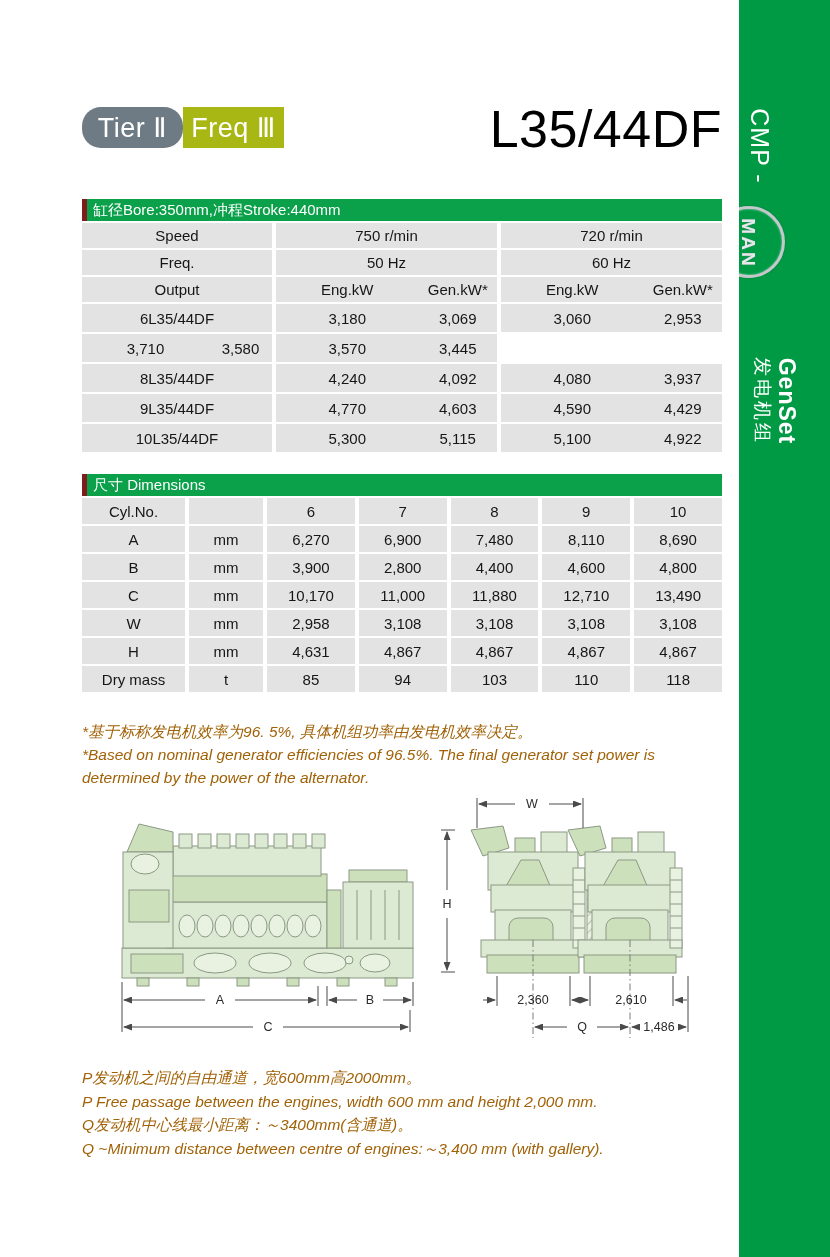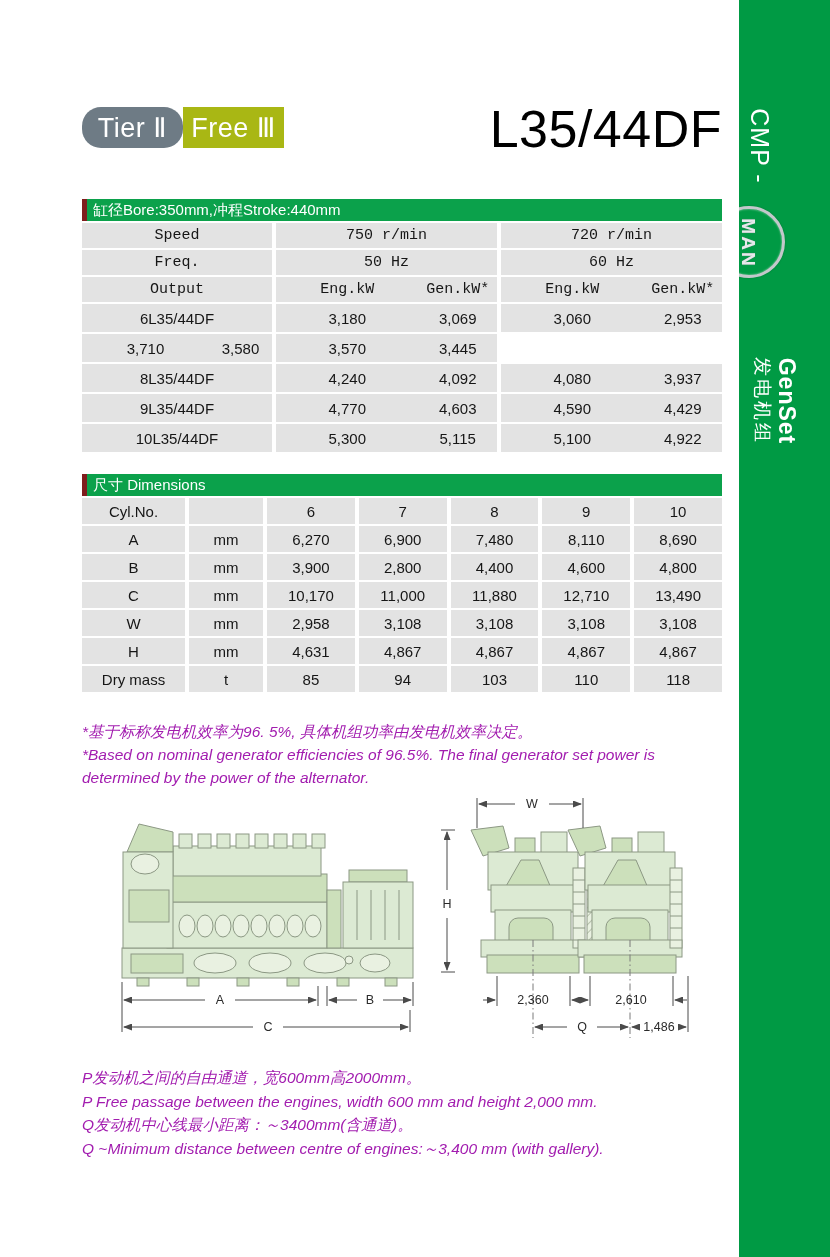--- a/index.html
+++ b/index.html
@@ -21,27 +21,27 @@
 
   
   .tbl { position:absolute; left:82px; width:640px; }
   .tbl-head { height:22px; background:#0ba14b; border-left:5px solid #7f1d1d;
               color:#fff; font-size:15px; line-height:21px; padding-left:6px; }
   .trow { display:grid; column-gap:4px; margin-top:2px; }
   .spec-cols { grid-template-columns:190px 1fr 1fr; }
   .dim-cols  { grid-template-columns:103px 74px 1fr 1fr 1fr 1fr 1fr;border-radius:6px; }
   .c { background:#e3e3e3; display:flex; align-items:center; justify-content:center;
        font-size:15px; color:#161616; }
-  .h25 { height:25px;font-family:Liberation Mono, monospace; } .h28 { height:28px; } .h26 { height:26px; }
+  .h25 { height:25px; } .h28 { height:28px; } .h26 { height:26px; }
   .pair { display:flex; padding:0; }
   .pair span { flex:1; display:flex; align-items:center; justify-content:center;margin-left:32px; }
 
   
   .note-block { position:absolute; left:82px; width:650px; font-style:italic;
-                font-size:15.5px; line-height:23px; color:#a21caf; }
+                font-size:15.5px; line-height:23px; color:#a16207; }
   #note-star { top:720px; }
   #note-pq { top:1066px; line-height:23.5px; }
 
   
   #drawing { position:absolute; left:85px; top:790px; }
   .fillA { fill:#dcead3; stroke:#8c9884; stroke-width:1; }
   .fillB { fill:#cce0bb; stroke:#8c9884; stroke-width:1; }
   .fillC { fill:#e9f1e1; stroke:#8c9884; stroke-width:1; }
   .dim   { stroke:#4a4a4a; stroke-width:1; fill:none; }
   .cline { stroke:#7a7a7a; stroke-width:1; stroke-dasharray:7 3 1.5 3; fill:none; }
@@ -64,21 +64,21 @@
   .genset { position:absolute; left:-30px; top:375px; width:130px; height:52px;
             transform:rotate(90deg); text-align:center; color:#fff; }
   .genset .en { font-size:23px; font-weight:bold; letter-spacing:1px; line-height:26px; }
   .genset .zh { font-size:19px; letter-spacing:3px; line-height:24px; }
 </style>
 </head>
 <body>
 
 <div class="badge-row">
   <div class="badge t2">Tier Ⅱ</div>
-  <div class="badge t3">Free Ⅲ</div>
+  <div class="badge t3">Freq Ⅲ</div>
 </div>
 <div class="page-title">L35/44DF</div>
 
 <div class="tbl" style="top:199px;">
   <div class="tbl-head">缸径Bore:350mm,冲程Stroke:440mm</div>
 
   <div class="trow spec-cols">
     <div class="c h25">Speed</div>
     <div class="c h25">750 r/min</div>
     <div class="c h25">720 r/min</div>

